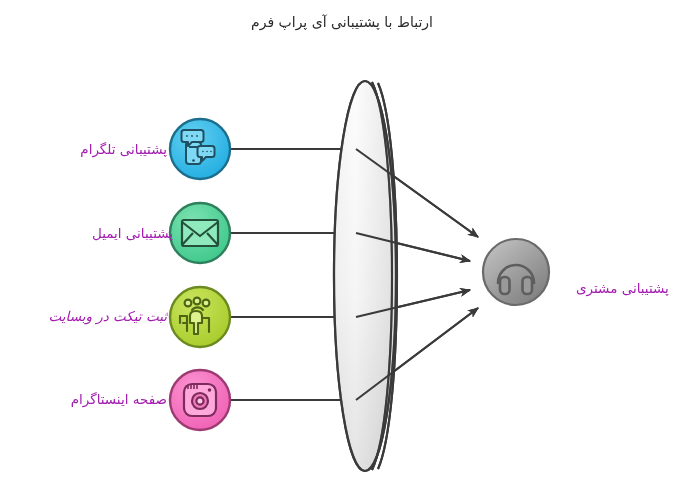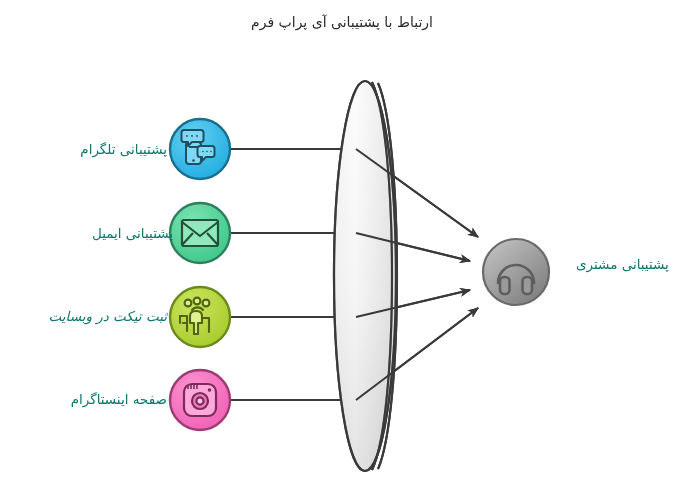--- a/index.html
+++ b/index.html
@@ -19,30 +19,30 @@
     text-align:center;
     font-size:14px;
     color:#2b2b2b;
     direction:rtl;
     white-space:nowrap;
   }
 
   .node-label{
     position:absolute;
     font-size:13.5px;
-    color:#0f766e;
+    color:#a21caf;
     direction:rtl;
     white-space:nowrap;
     text-align:right;
   }
   .lbl-telegram {right:517px; top:141px;}
   .lbl-email    {right:511px; top:225px;}
   .lbl-ticket   {right:517px; top:308px;font-style:italic;}
   .lbl-instagram{right:517px; top:391px;margin-left:28px;}
-  .lbl-customer {left:576px;  top:256px; text-align:center;}
+  .lbl-customer {left:576px;  top:280px; text-align:center;}
 </style>
 </head>
 <body>
 
 <div id="stage">
 
   <svg width="684" height="481" viewBox="0 0 684 481">
     <defs>
       <linearGradient id="discGrad" x1="0" y1="0" x2="1" y2="0">
         <stop offset="0%" stop-color="#efefef"></stop>

